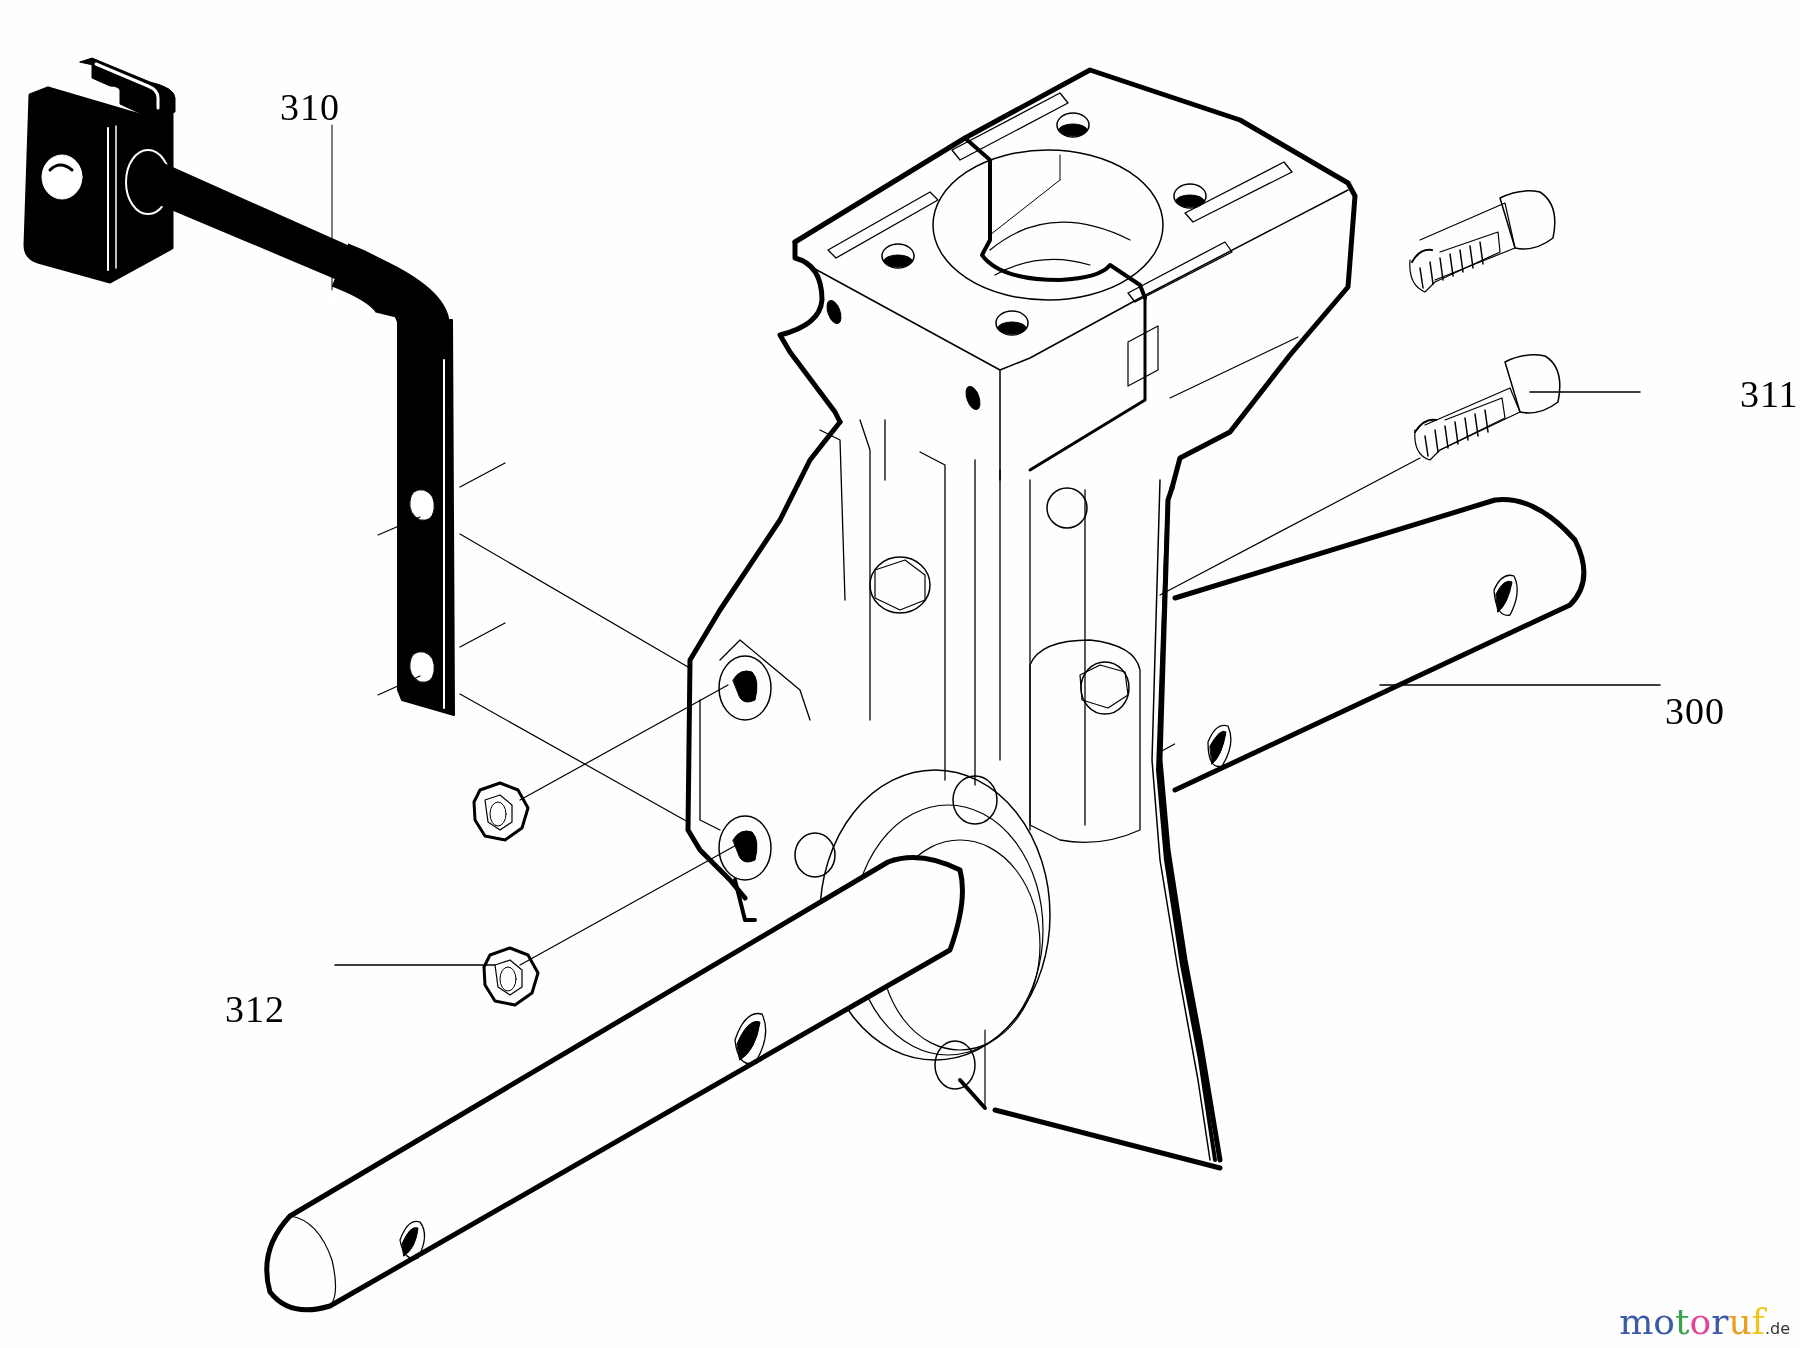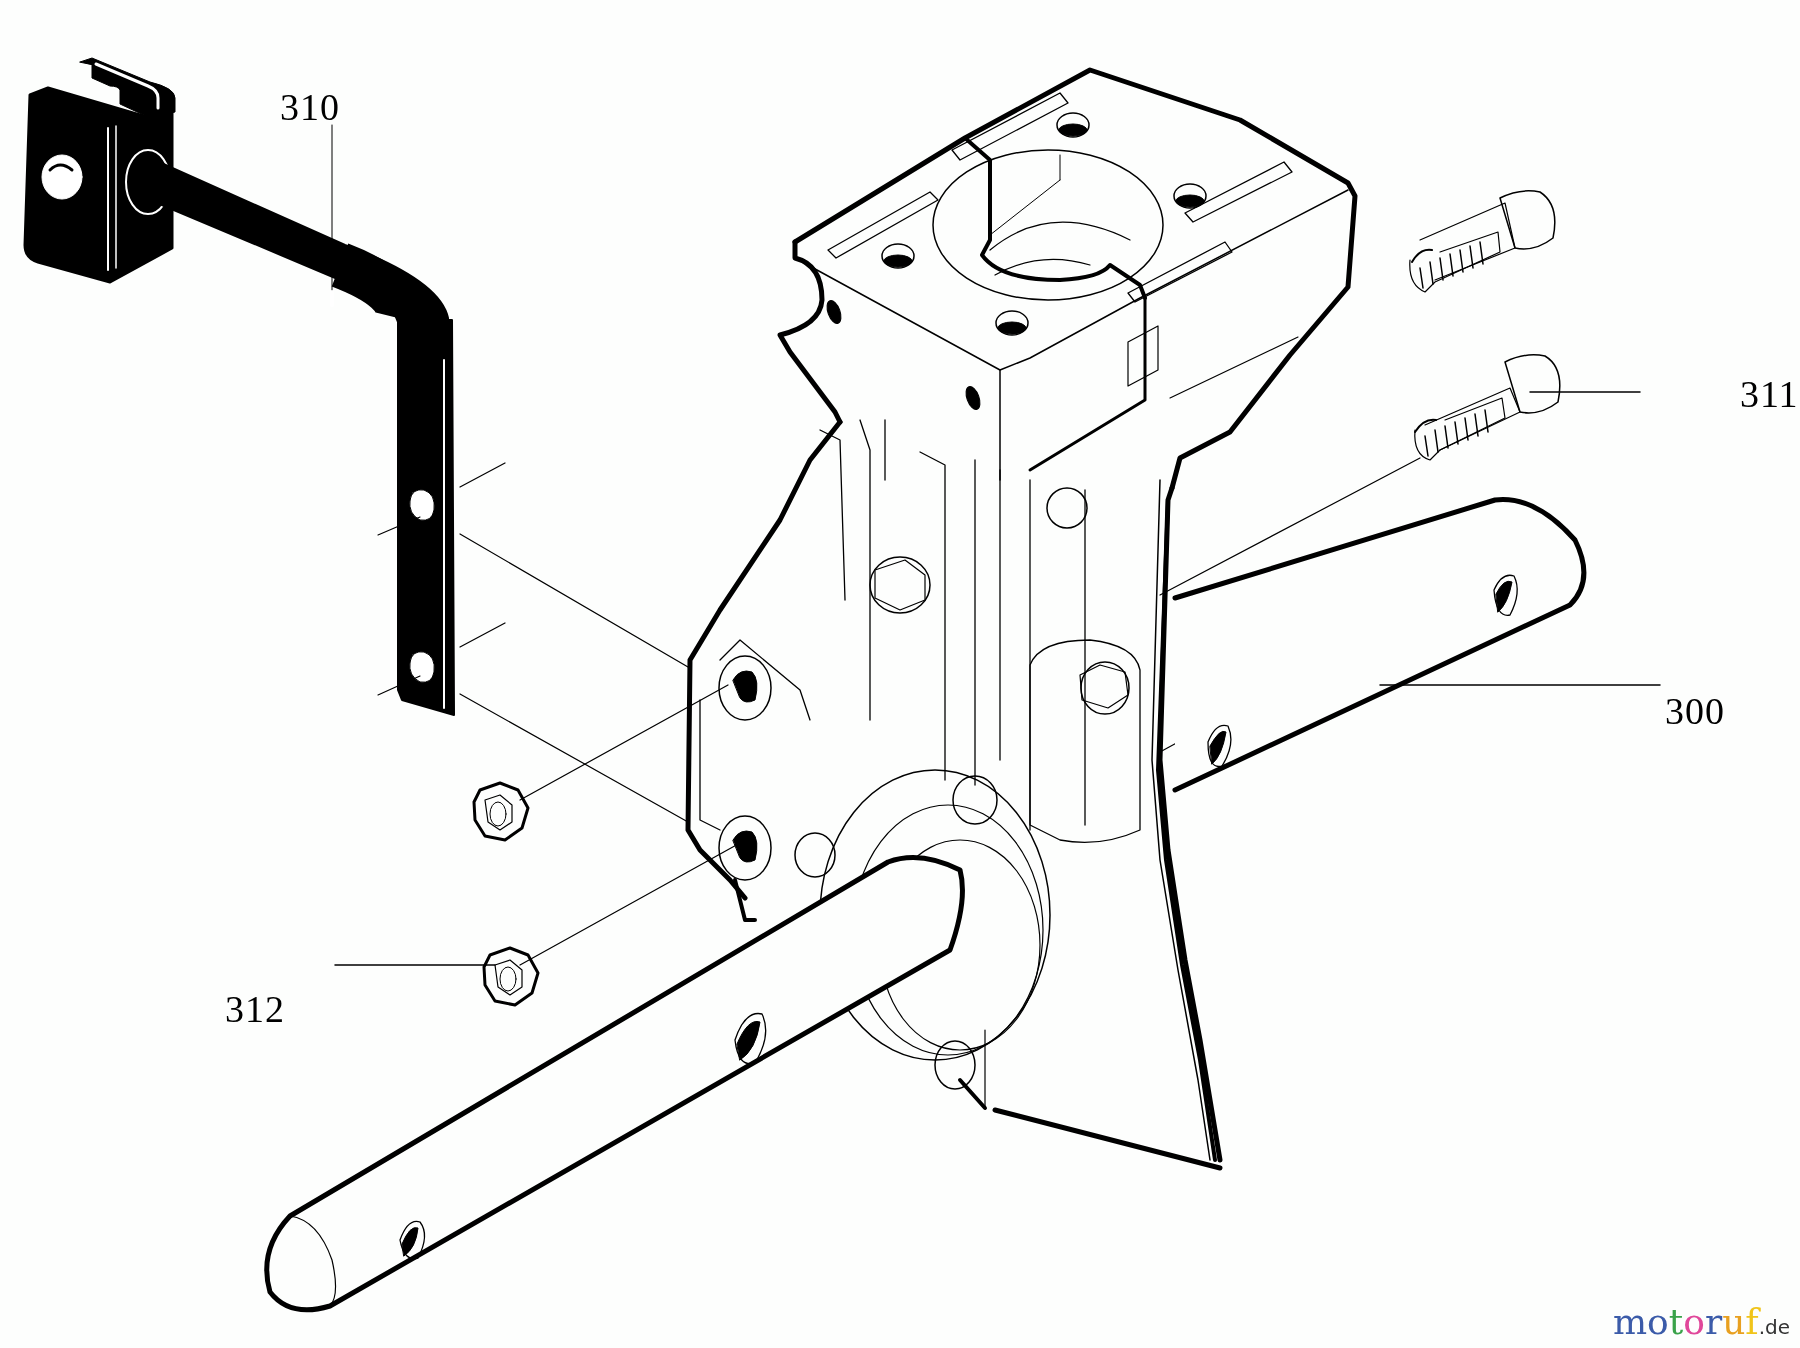--- a/index.html
+++ b/index.html
@@ -1,21 +1,21 @@
 <!DOCTYPE html>
 <html><head>
   <meta charset="utf-8">
   <style>
     html, body { margin: 0; padding: 0; background: #fdfefd; }
     body { width: 1800px; height: 1348px; position: relative; overflow: hidden; font-family: "Liberation Sans", sans-serif; }
     #diagram { position: absolute; left: 0; top: 0; width: 1800px; height: 1348px; }
     .label { position: absolute; font-family: Liberation Serif, serif; font-size: 38px; color: #000; letter-spacing: 1px; line-height: 1; }
     .watermark { position: absolute; right: 10px; bottom: 8px; font-family: "DejaVu Serif", serif; font-size: 36px; line-height: 1; }
     .watermark span { display: inline-block; }
-    .wm-suffix { font-family: "DejaVu Sans", sans-serif; font-size: 20px; color: #333; }
+    .wm-suffix { font-family: "DejaVu Sans", sans-serif; font-size: 16px; color: #333; }
   </style>
 </head>
 <body>
 
 <svg id="diagram" viewBox="0 0 1800 1348" xmlns="http://www.w3.org/2000/svg">
   <g fill="none" stroke="#000" stroke-linejoin="round" stroke-linecap="round">
 
     <g>
 
       <path d="M30,95 L48,88 L150,118 L172,112 L172,248 L110,282 L38,262 Q25,258 25,245 Z" fill="#000" stroke="#000" stroke-width="3"></path>

